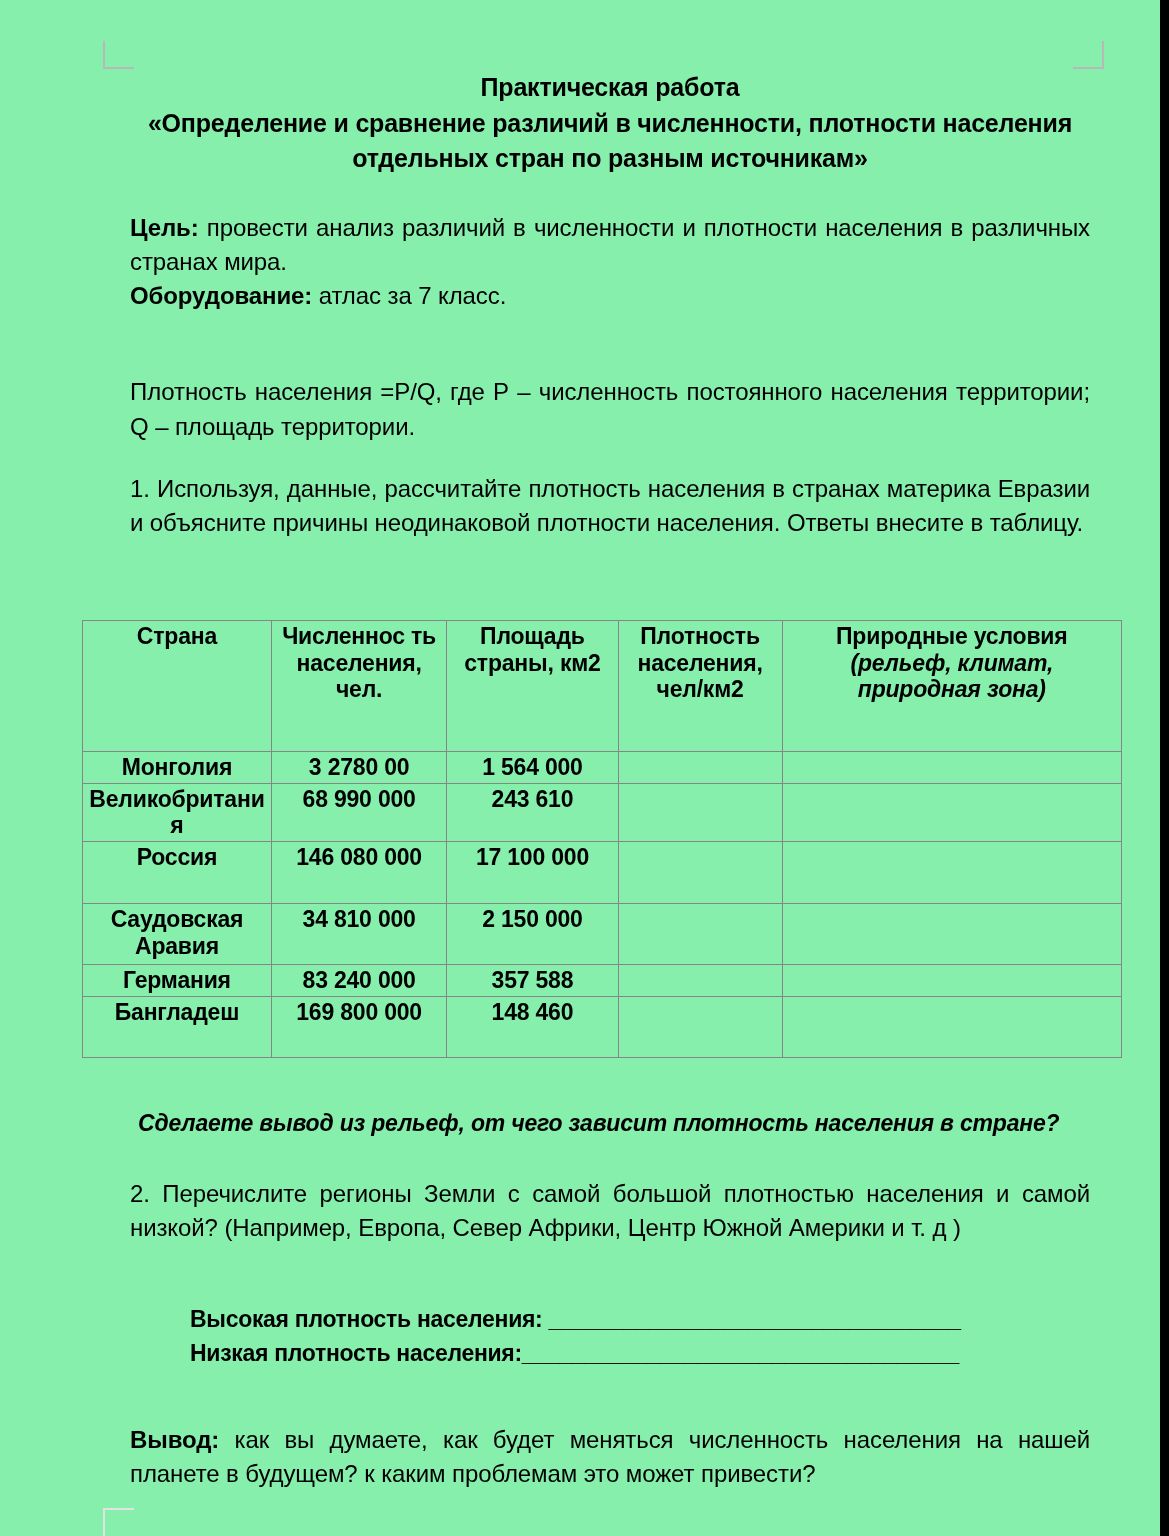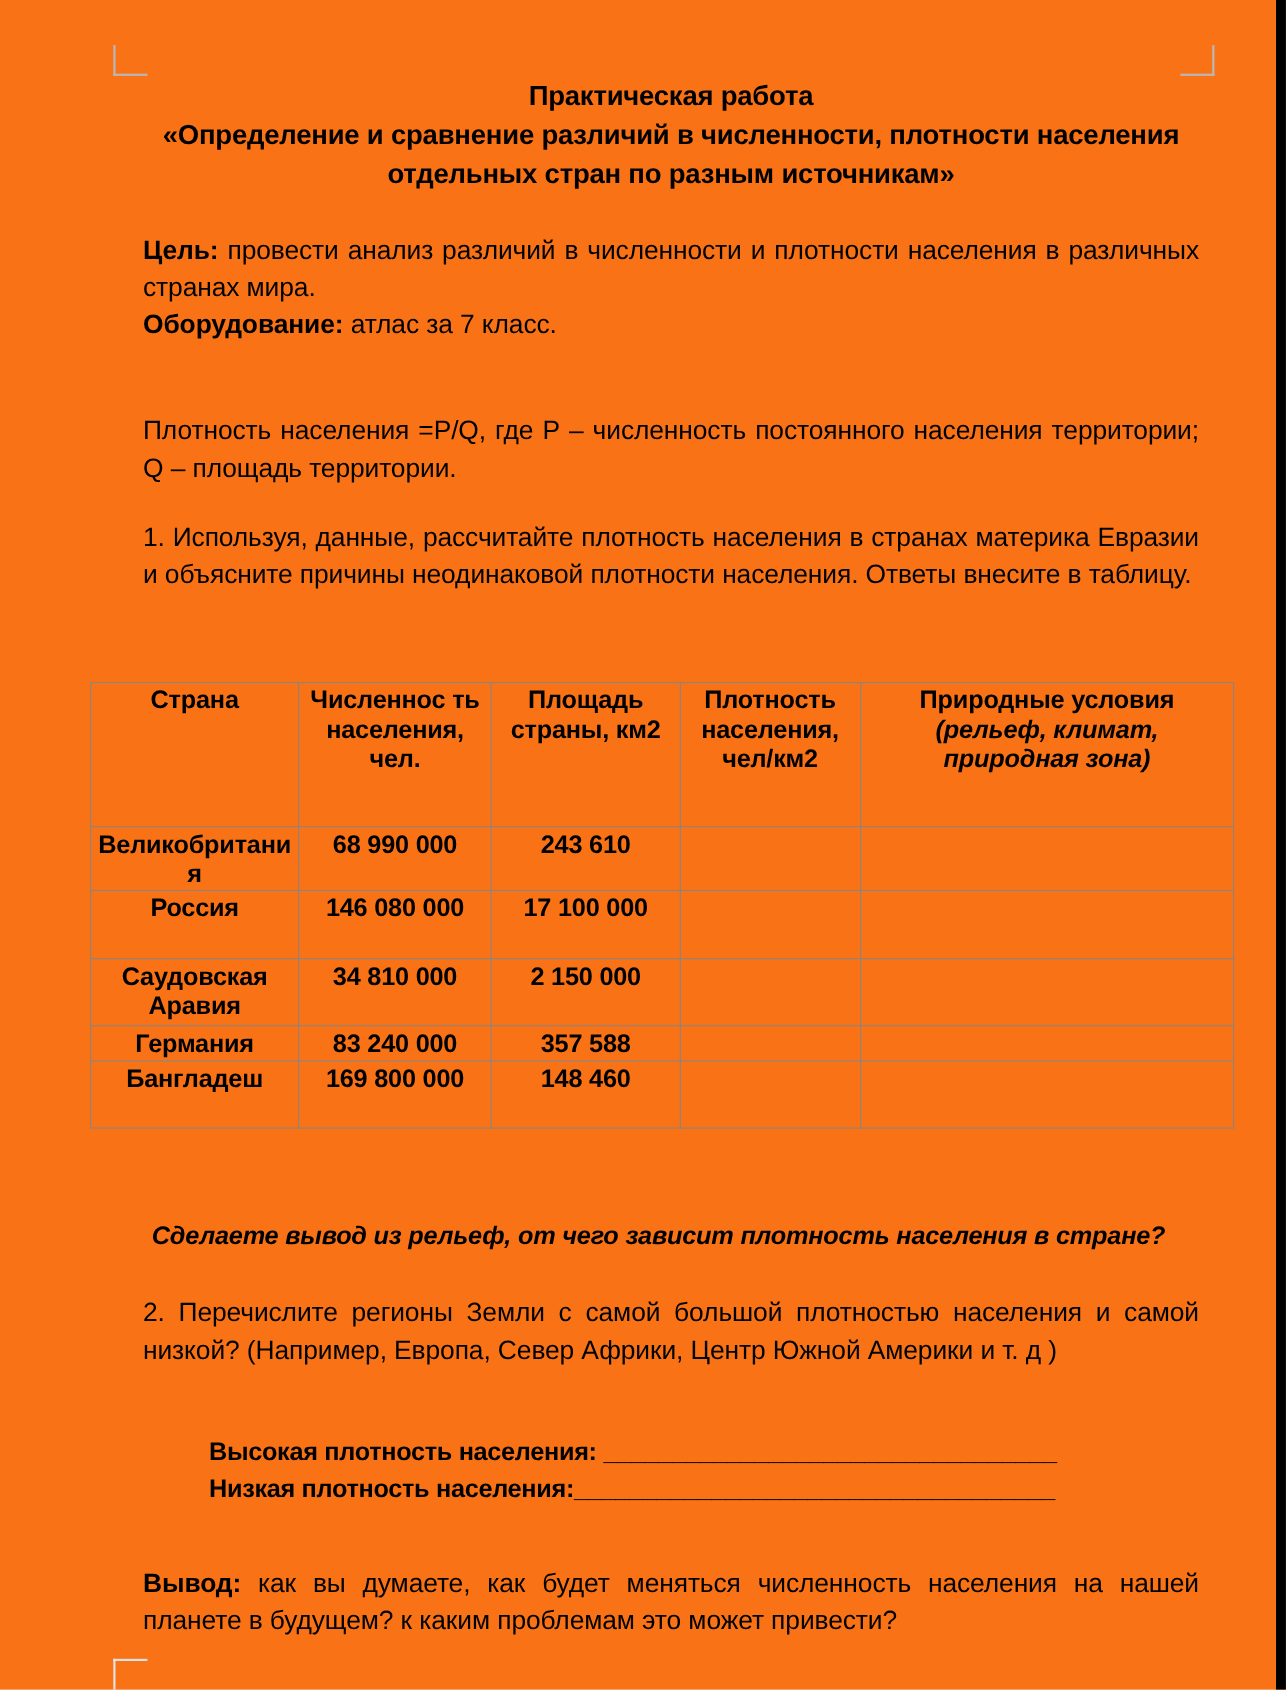--- a/index.html
+++ b/index.html
@@ -14,21 +14,21 @@
     overflow: hidden;
     font-family: "Liberation Sans", "DejaVu Sans", sans-serif;
     color: #000000;
     -webkit-font-smoothing: none;
   }
 
   
   #page {
     position: absolute;
     inset: 0;
-    background: #f97316;
+    background: #86efac;
   }
   
   #right-edge-bar {
     position: absolute;
     top: 0;
     right: 0;
     width: 9px;
     height: 1536px;
     background: #000000;
   }
@@ -205,20 +205,27 @@
           <th class="col-pop">Численнос ть населения, чел.</th>
           <th class="col-area">Площадь страны, км2</th>
           <th class="col-dens">Плотность населения, чел/км2</th>
           <th class="col-nat">
             <span>Природные условия</span>
             <span class="hdr-italic">(рельеф, климат, природная зона)</span>
           </th>
         </tr>
       </thead>
       <tbody>
+        <tr class="row-h-short">
+          <td>Монголия</td>
+          <td>3 2780 00</td>
+          <td>1 564 000</td>
+          <td></td>
+          <td></td>
+        </tr>
         <tr class="row-h-med">
           <td>Великобритани я</td>
           <td>68 990 000</td>
           <td>243 610</td>
           <td></td>
           <td></td>
         </tr>
         <tr class="row-h-tall">
           <td>Россия</td>
           <td>146 080 000</td>

